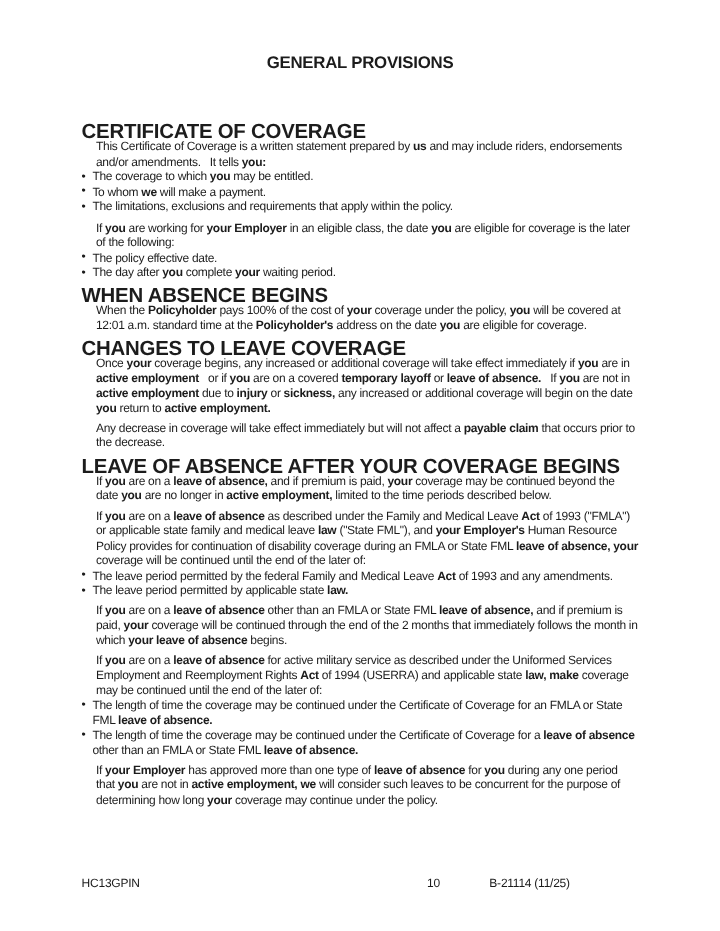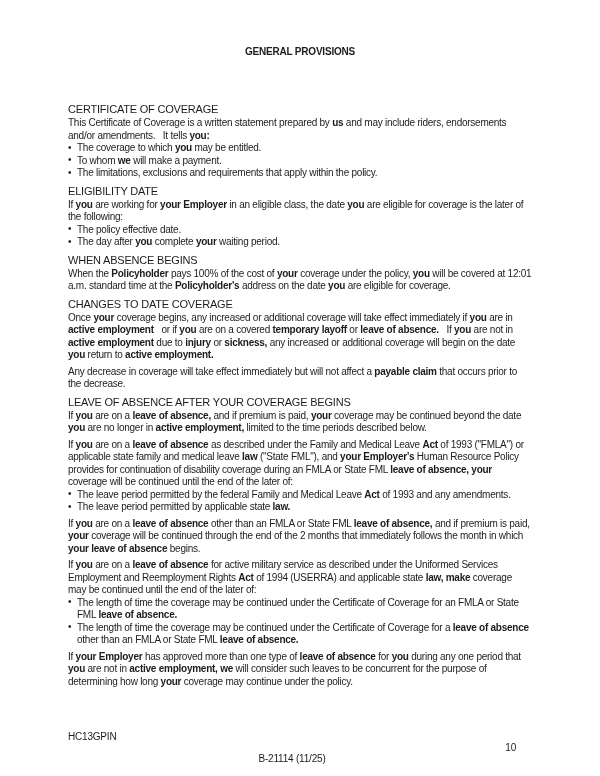--- a/index.html
+++ b/index.html
@@ -7,44 +7,44 @@
     position:relative;
     width:600px; height:776px;
     background:#ffffff;
     font-family:"Liberation Sans", sans-serif;
     color:#1c1c1c;
     overflow:hidden;
     margin:0 auto;
   }
   .content { padding:45px 68px 0 68px; }
   .doc-title {
-    font-size:10px; font-weight:bold; text-align:center;
+    font-size:14px; font-weight:bold; text-align:center;
     letter-spacing:-0.2px; line-height:14px;
     margin:0 0 44px 0;
   }
   .doc-section { margin-top:5px; }
   .section-heading {
-    font-size:11px; font-weight:normal; letter-spacing:-0.2px;
+    font-size:17px; font-weight:bold; letter-spacing:-0.2px;
     line-height:13px; margin:0 0 1px 0;
   }
   .para {
     font-size:10px; line-height:12.5px; letter-spacing:-0.25px;
-    margin:0 0 4px 0; white-space:pre-wrap;
+    margin:0 0 4px 12px; white-space:pre-wrap;
   }
   .para b, .bullet-text b { letter-spacing:-0.25px; }
   .bullets { margin:-4px 0 4px 0; }
   .bullet-item {
     position:relative; padding-left:9px;
     font-size:10px; line-height:12.5px; letter-spacing:-0.25px;
   }
   .bullet-marker { position:absolute; left:0; top:-0.5px; }
   .bullet-text { white-space:pre-wrap; }
   .page-footer {
     position:absolute; left:68px; right:84px; top:731px;
-    display:flex; font-size:10px; letter-spacing:-0.2px;flex-direction:column;
+    display:flex; font-size:10px; letter-spacing:-0.2px;
   }
   .page-footer .f-left  { flex:1; text-align:left; }
   .page-footer .f-center{ flex:1; text-align:right; }
   .page-footer .f-right { flex:1; text-align:center; }
 </style>
 </head>
 <body>
 
 <div class="page">
   <div class="content">
@@ -53,33 +53,32 @@
         <section class="doc-section">
           <h2 class="section-heading">CERTIFICATE OF COVERAGE</h2>
           <p class="para">This Certificate of Coverage is a written statement prepared by <b>us</b> and may include riders, endorsements and/or amendments.   It tells <b>you:</b></p>
           <div class="bullets">
             <div class="bullet-item"><span class="bullet-marker">•</span><span class="bullet-text">The coverage to which <b>you</b> may be entitled.</span></div>
             <div class="bullet-item"><span class="bullet-marker">•</span><span class="bullet-text">To whom <b>we</b> will make a payment.</span></div>
             <div class="bullet-item"><span class="bullet-marker">•</span><span class="bullet-text">The limitations, exclusions and requirements that apply within the policy.</span></div>
           </div>
         </section>
         <section class="doc-section">
-          <h2 class="section-heading">ELIGIBILITY DATE</h2>
           <p class="para">If <b>you</b> are working for <b>your Employer</b> in an eligible class, the date <b>you</b> are eligible for coverage is the later of the following:</p>
           <div class="bullets">
             <div class="bullet-item"><span class="bullet-marker">•</span><span class="bullet-text">The policy effective date.</span></div>
             <div class="bullet-item"><span class="bullet-marker">•</span><span class="bullet-text">The day after <b>you</b> complete <b>your</b> waiting period.</span></div>
           </div>
         </section>
         <section class="doc-section">
           <h2 class="section-heading">WHEN ABSENCE BEGINS</h2>
           <p class="para">When the <b>Policyholder</b> pays 100% of the cost of <b>your</b> coverage under the policy, <b>you</b> will be covered at 12:01 a.m. standard time at the <b>Policyholder's</b> address on the date <b>you</b> are eligible for coverage.</p>
         </section>
         <section class="doc-section">
-          <h2 class="section-heading">CHANGES TO DATE COVERAGE</h2>
+          <h2 class="section-heading">CHANGES TO LEAVE COVERAGE</h2>
           <p class="para">Once <b>your</b> coverage begins, any increased or additional coverage will take effect immediately if <b>you</b> are in <b>active employment</b>   or if <b>you</b> are on a covered <b>temporary layoff</b> or <b>leave of absence.</b>   If <b>you</b> are not in <b>active employment</b> due to <b>injury</b> or <b>sickness,</b> any increased or additional coverage will begin on the date <b>you</b> return to <b>active employment.</b></p>
           <p class="para">Any decrease in coverage will take effect immediately but will not affect a <b>payable claim</b> that occurs prior to the decrease.</p>
         </section>
         <section class="doc-section">
           <h2 class="section-heading">LEAVE OF ABSENCE AFTER YOUR COVERAGE BEGINS</h2>
           <p class="para">If <b>you</b> are on a <b>leave of absence,</b> and if premium is paid, <b>your</b> coverage may be continued beyond the date <b>you</b> are no longer in <b>active employment,</b> limited to the time periods described below.</p>
           <p class="para">If <b>you</b> are on a <b>leave of absence</b> as described under the Family and Medical Leave <b>Act</b> of 1993 ("FMLA") or applicable state family and medical leave <b>law</b> ("State FML"), and <b>your Employer's</b> Human Resource Policy provides for continuation of disability coverage during an FMLA or State FML <b>leave of absence, your</b> coverage will be continued until the end of the later of:</p>
           <div class="bullets">
             <div class="bullet-item"><span class="bullet-marker">•</span><span class="bullet-text">The leave period permitted by the federal Family and Medical Leave <b>Act</b> of 1993 and any amendments.</span></div>
             <div class="bullet-item"><span class="bullet-marker">•</span><span class="bullet-text">The leave period permitted by applicable state <b>law.</b></span></div>

